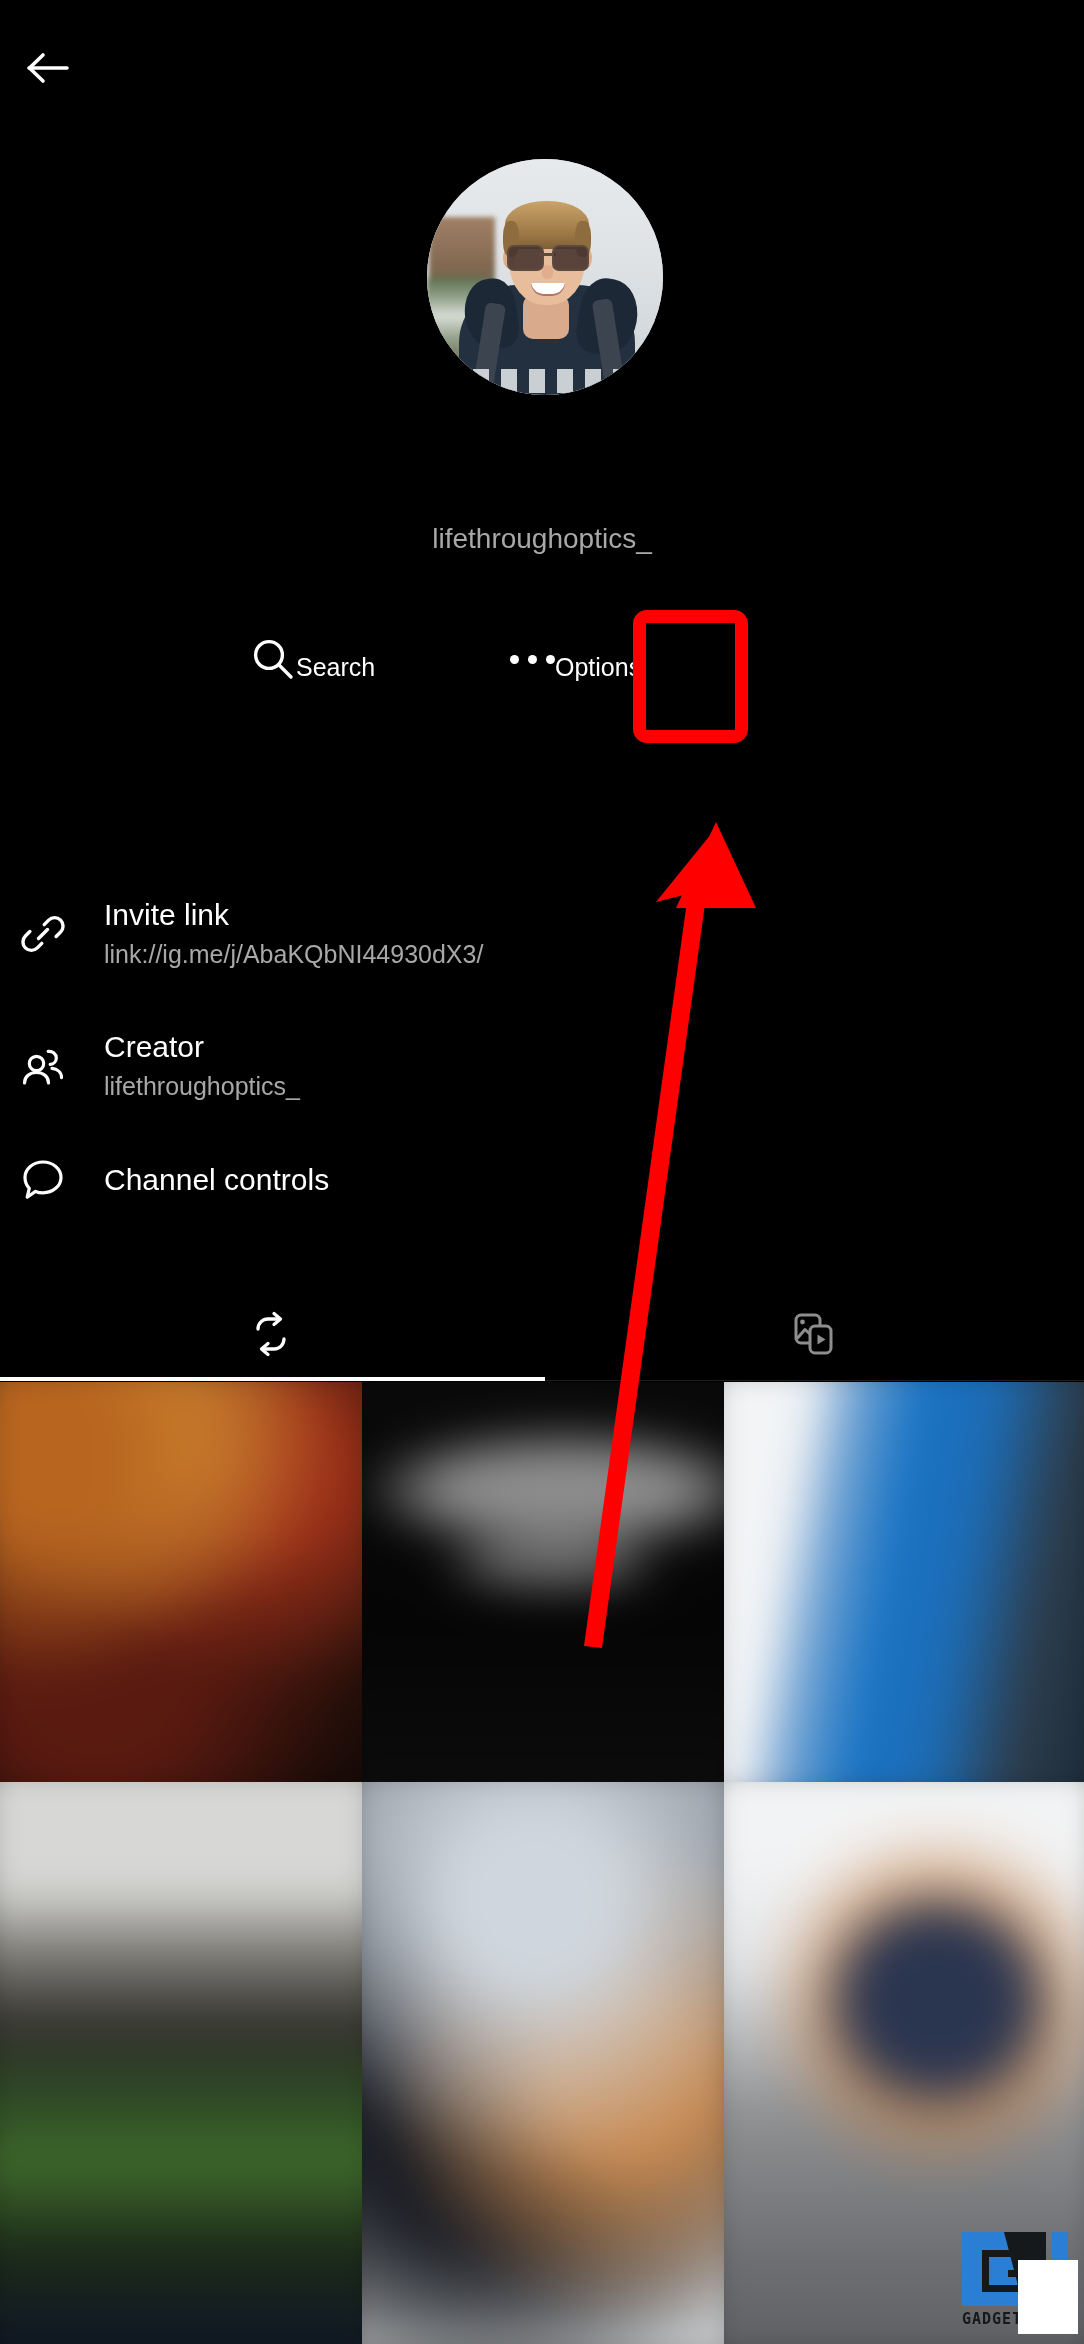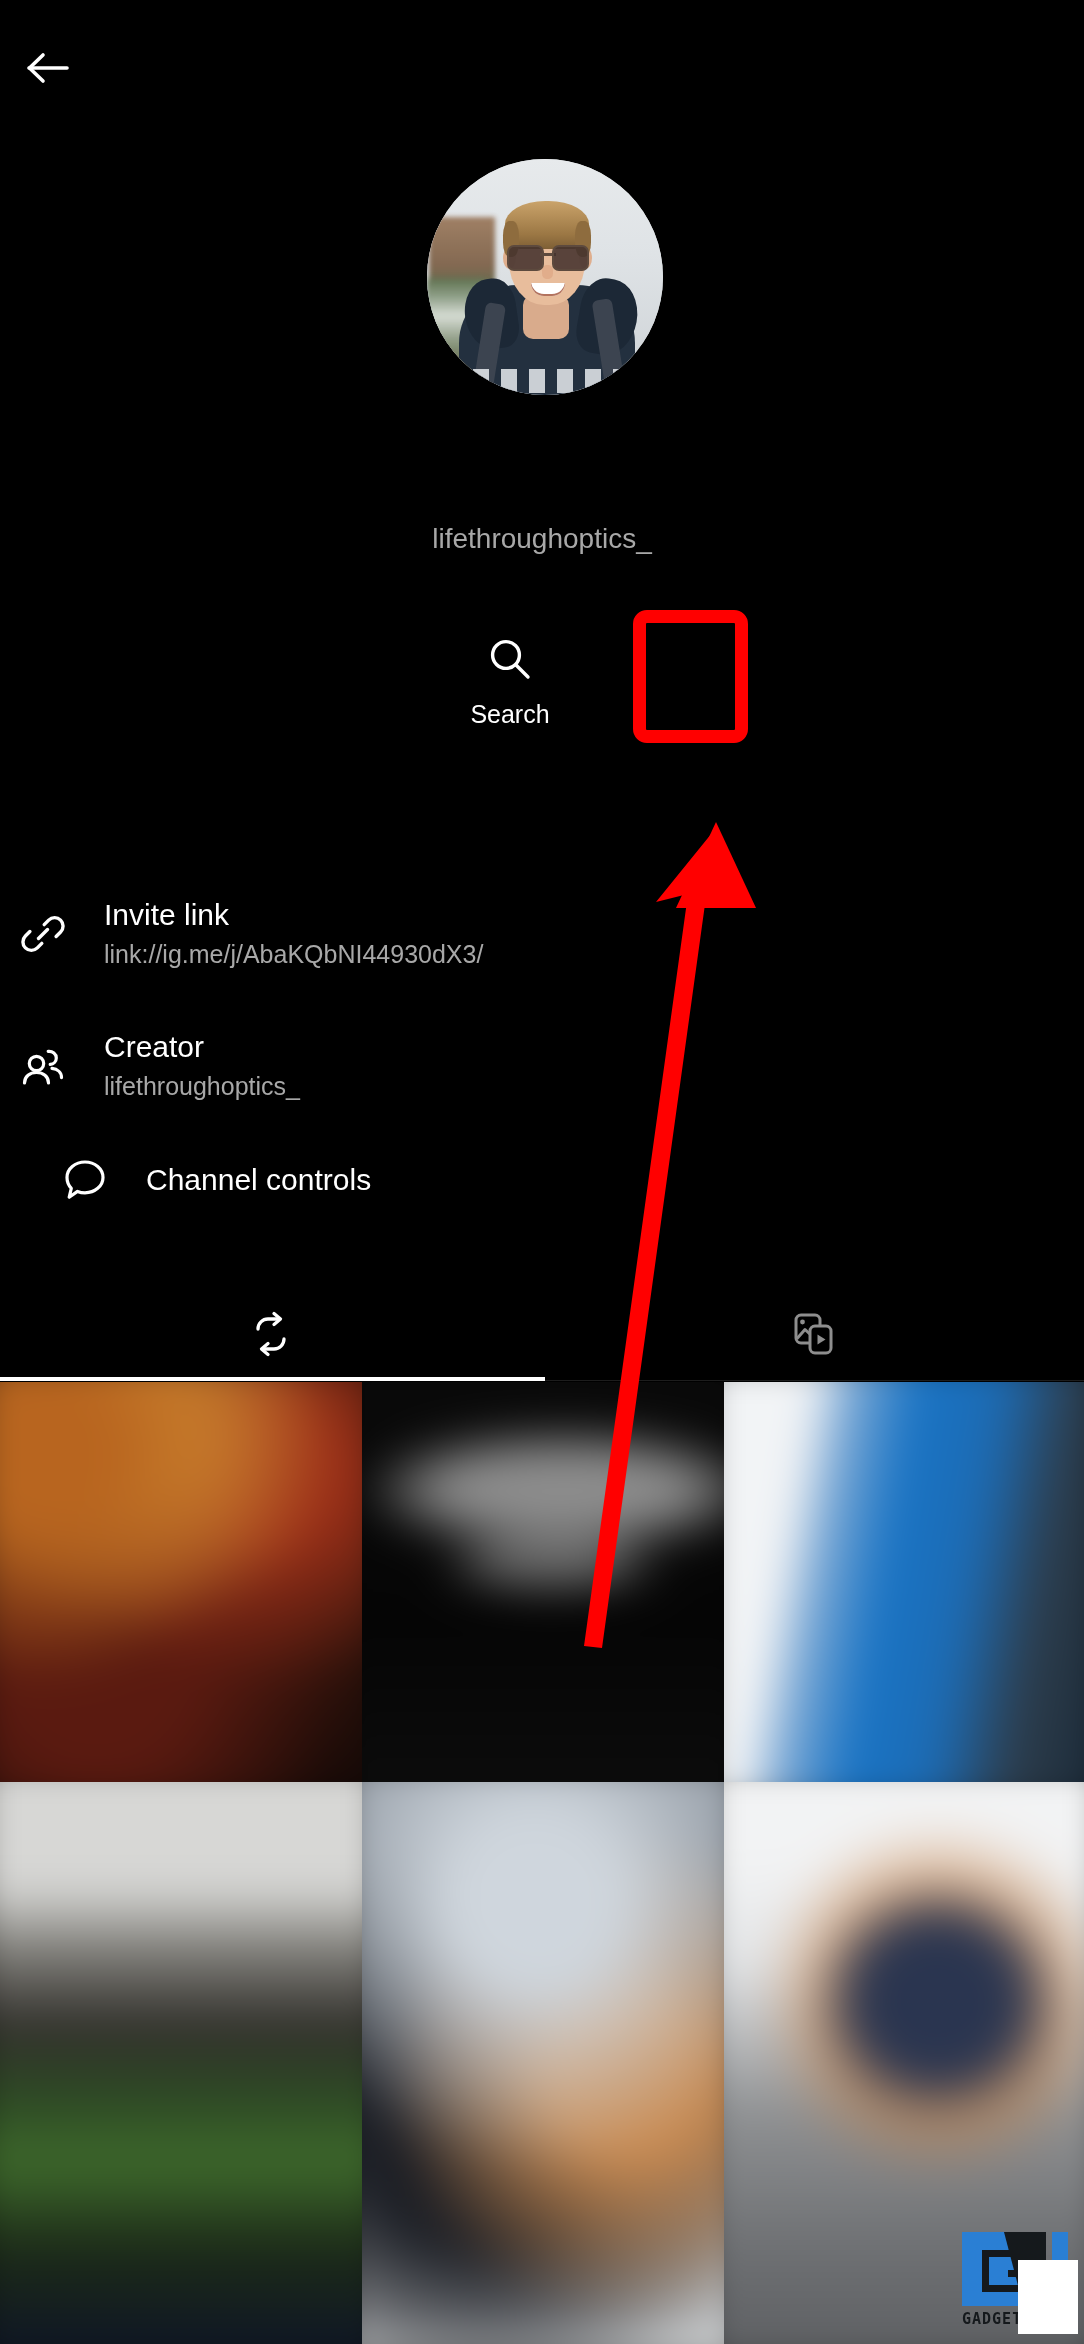--- a/index.html
+++ b/index.html
@@ -161,21 +161,21 @@
   #action-row {
     position: absolute;
     left: 250px;
     top: 618px;
     width: 520px;
     display: flex;
   }
   .action {
     flex: 1;
     display: flex;
-    flex-direction: column;
+    flex-direction: row;
     align-items: center;
     cursor: pointer;
     padding-top: 16px;
     padding-bottom: 14px;
   }
   .action .ico {
     height: 50px;
     display: flex;
     align-items: center;
     justify-content: center;
@@ -216,21 +216,21 @@
     top: 868px;
   }
   .menu-item {
     position: relative;
     display: flex;
     align-items: center;
     padding: 0 16px;
     height: 132px;
     cursor: pointer;
   }
-  .menu-item.short { height: 96px; margin-left: 42px; }
+  .menu-item.short { height: 96px; }
   .menu-item .mi-ico {
     width: 72px;
     min-width: 72px;
     display: flex;
     align-items: center;
     justify-content: flex-start;
     padding-left: 2px;
   }
   .menu-item .mi-txt { padding-left: 14px; }
   .menu-item .mi-title {
@@ -427,20 +427,30 @@
       <div class="ico">
         <svg width="46" height="46" viewBox="0 0 46 46" fill="none">
           <circle cx="19" cy="19" r="13.4" stroke="#ffffff" stroke-width="3.4"></circle>
           <path d="M28.8 28.8 L41 41" stroke="#ffffff" stroke-width="3.4" stroke-linecap="round"></path>
         </svg>
       </div>
       <div class="lbl">Search</div>
     </div>
 
 
+    <div class="action">
+      <div class="ico">
+        <span class="dots">
+            <i></i>
+            <i></i>
+            <i></i>
+          </span>
+      </div>
+      <div class="lbl">Options</div>
+    </div>
 
   </div>
 
   <div id="highlight-box"></div>
 
   <div id="menu-list">
 
     <div class="menu-item">
       <div class="mi-ico">
         <svg width="50" height="50" viewBox="0 0 50 50" fill="none">

